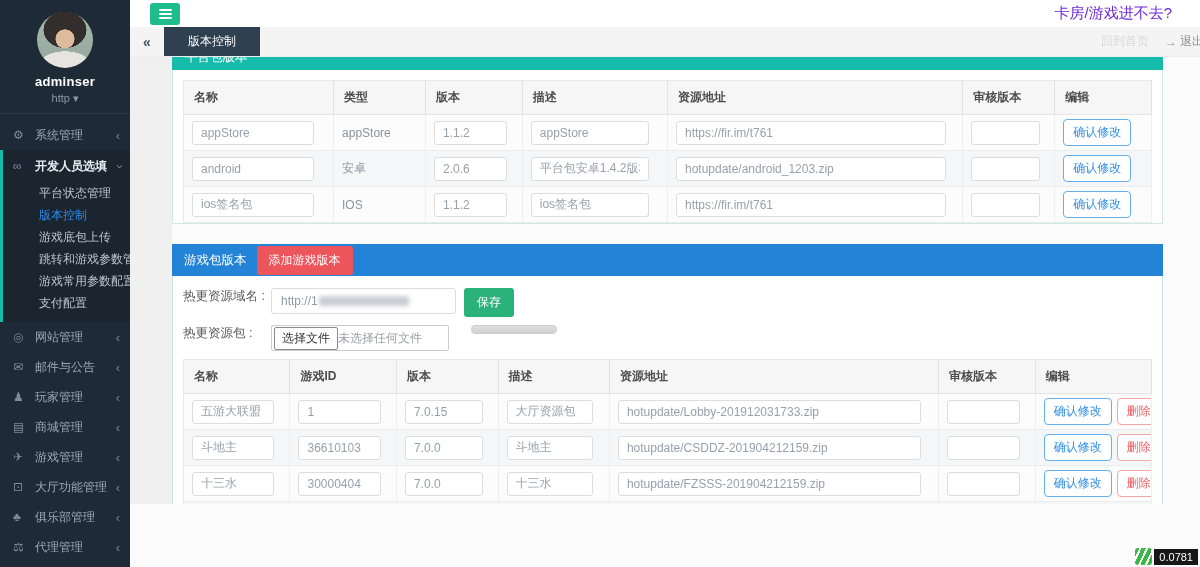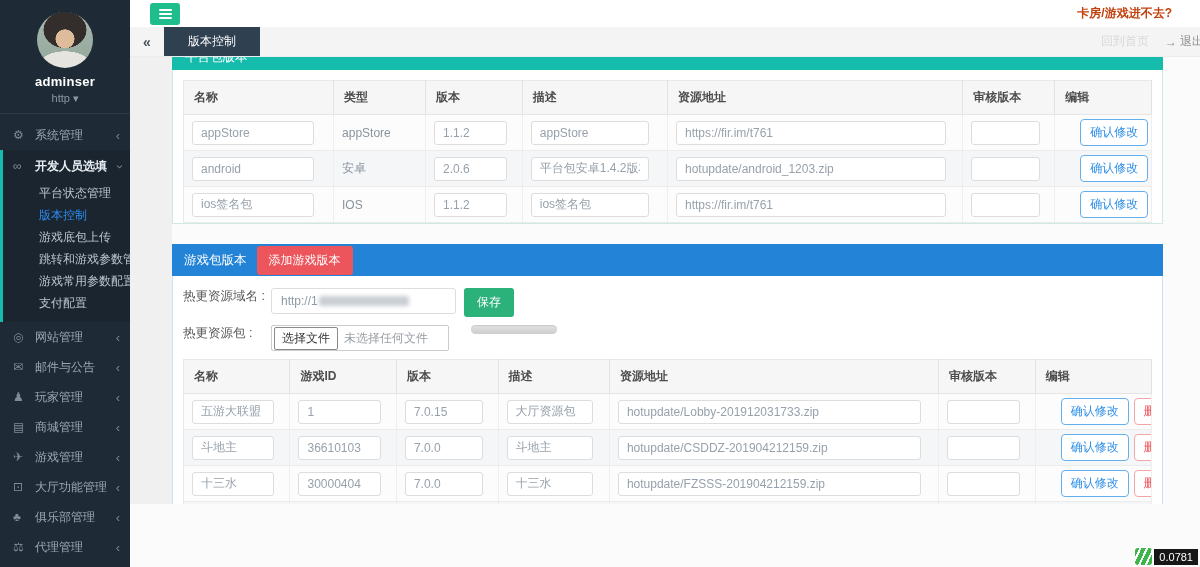--- a/index.html
+++ b/index.html
@@ -30,21 +30,21 @@
   .nav-group .nav-item { padding-left:10px; height:32px; }
   .nav-group .nav-label { color:#e8eef3; font-weight:bold; }
   .sub-item { height:22px; line-height:22px; padding-left:36px; font-size:12px; color:#b9c4cd; cursor:pointer; white-space:nowrap; }
   .sub-item.active { color:#2d8cf0; }
 
   
   .main { flex:1; position:relative; height:567px; background:#fbfbfb; }
   .topbar { height:27px; background:#fff; display:flex; align-items:center; }
   .hamburger { margin-left:20px; width:30px; height:22px; border:none; border-radius:3px; background:#1fbc8c; display:flex; flex-direction:column; justify-content:center; align-items:center; gap:2px; cursor:pointer; }
   .hamburger i { display:block; width:13px; height:2px; background:#fff; border-radius:1px; }
-  .warning { margin-left:auto; margin-right:28px; color:#c2410c; font-size:12px; font-weight:bold; cursor:pointer; }
+  .warning { margin-left:auto; margin-right:28px; color:#6d28d9; font-size:15px; font-weight:normal; cursor:pointer; }
 
   .tabbar { height:30px; background:#f4f4f4; display:flex; align-items:stretch; border-bottom:1px solid #ececec; }
   .collapse-box { width:34px; display:flex; align-items:center; justify-content:center; color:#4a5562; font-size:14px; font-weight:bold; cursor:pointer; }
   .tab-active { background:#2f4050; color:#fff; font-size:12px; display:flex; align-items:center; padding:0 24px; cursor:pointer; }
   .tabbar-right { margin-left:auto; display:flex; align-items:center; font-size:12px; }
   .home-link { color:#d8d8d8; margin-right:16px; cursor:pointer; }
   .logout { color:#8f8f8f; display:flex; align-items:center; gap:3px; margin-right:-4px; cursor:pointer; white-space:nowrap; }
   .logout-ic { font-size:12px; color:#8f8f8f; }
 
   .content { position:relative; height:447px; overflow:hidden; background:#fbfbfb; }
@@ -64,33 +64,33 @@
   .btn-add { margin-left:10px; background:#ec555c; color:#fff; border:none; border-radius:3px; padding:6px 12px; font-size:12px; cursor:pointer; }
   .p2-body { background:#fff; border:1px solid #cfe0f2; border-top:none; padding:10px 10px 0; }
 
   .form-row { display:flex; align-items:flex-start; margin:2px 0 8px; font-size:12.5px; color:#555; }
   .form-label { min-width:88px; }
   .fake-input { width:185px; height:26px; border:1px solid #ddd; border-radius:3px; background:#fff; display:flex; align-items:center; padding:0 9px; color:#8d99a4; font-size:12px; }
   .redacted { display:inline-block; width:90px; height:10px; margin-left:1px; background:#c9ced4; border-radius:2px; filter:blur(2px); }
   .btn-save { margin-left:8px; background:#2bb17a; color:#fff; border:none; border-radius:3px; padding:6px 13px; font-size:12px; cursor:pointer; }
   .file-control { width:178px; height:26px; border:1px solid #ccc; border-radius:2px; background:#fff; display:flex; align-items:center; }
   .file-btn { margin:0 0 0 2px; border:1px solid #8a8a8a; border-radius:2px; background:#fff; color:#333; font-size:12px; padding:2px 7px; cursor:pointer; white-space:nowrap; }
-  .file-status { color:#9aa0a6; font-size:12px; margin-left:6px; white-space:nowrap; }
+  .file-status { color:#9aa0a6; font-size:12px; white-space:nowrap; }
   .progress-pill { width:86px; height:9px; border-radius:5px; margin-left:22px; background:linear-gradient(#e2e2e2,#cdcdcd); box-shadow:inset 0 1px 1px rgba(0,0,0,.10); }
 
   
   table.grid { width:100%; border-collapse:collapse; font-size:12px; table-layout:fixed; border:1px solid #e8e8e8; }
   table.grid th { background:#f6f6f6; color:#4c4c4c; font-weight:bold; text-align:left; padding:8px 10px; border-right:1px solid #e2e2e2; border-bottom:1px solid #e5e5e5; white-space:nowrap; overflow:hidden; }
   table.grid td { padding:4px 8px; border-right:1px solid #efefef; border-bottom:1px solid #ececec; white-space:nowrap; overflow:hidden; }
   table.grid tbody tr:nth-child(odd)  td { background:#fcfcfc; }
   table.grid tbody tr:nth-child(even) td { background:#f5f6f7; }
   .cell-input { height:24px; border:1px solid #ddd; border-radius:3px; padding:0 8px; color:#97a1ab; font-size:12px; background:#fff; width:92%; max-width:100%; }
   td .cell-input.full { width:97%; }
   .cell-text { color:#8a949e; }
-  .btn-confirm { border:1px solid #64b0ee; color:#2f8fe8; background:#fff; border-radius:4px; padding:4px 9px; font-size:12px; cursor:pointer;margin-left:17px; }
+  .btn-confirm { border:1px solid #64b0ee; color:#2f8fe8; background:#fff; border-radius:4px; padding:4px 9px; font-size:12px; cursor:pointer; }
   .btn-delete { border:1px solid #f2a6aa; color:#ef5a60; background:#fff; border-radius:4px; padding:4px 9px; font-size:12px; margin-left:5px; cursor:pointer; }
 
   
   .fps { position:fixed; right:2px; bottom:2px; display:flex; align-items:center; z-index:50; }
   .fps-icon { width:17px; height:17px; border-radius:3px; margin-right:2px;
     background:repeating-linear-gradient(115deg, rgba(255,255,255,0) 0 4px, #fff 4px 6px), #3db54a; }
   .fps-badge { background:#171717; color:#fff; font-size:11px; padding:2px 5px; }
 </style>
 </head>
 <body>

